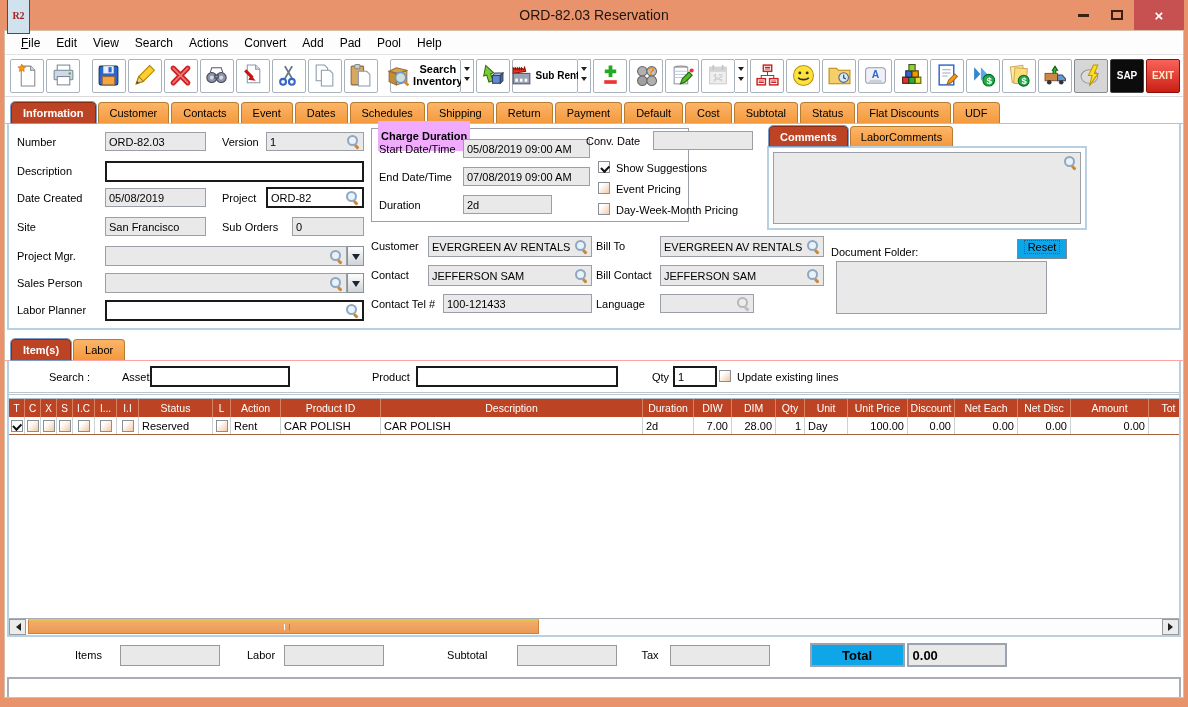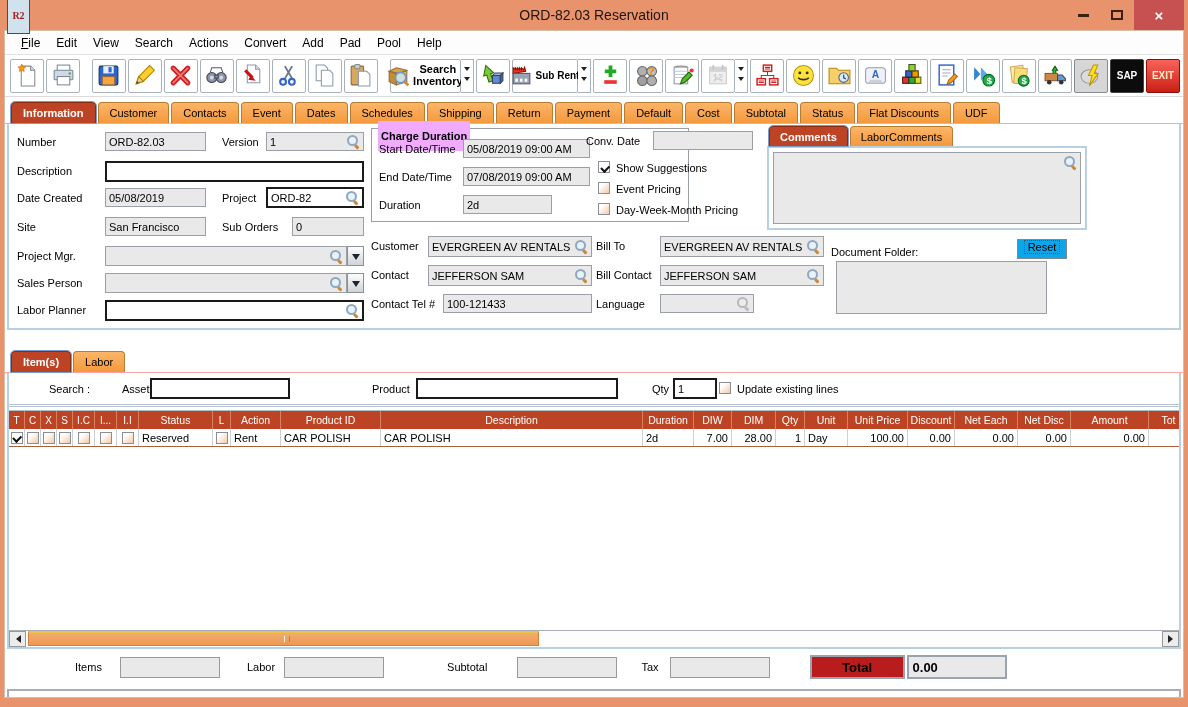--- a/index.html
+++ b/index.html
@@ -58,42 +58,42 @@
   .cb.checked::after { content:""; position:absolute; left:1.5px; top:2.5px; width:6px; height:3.5px; border-left:2px solid #111; border-bottom:2px solid #111; transform:rotate(-45deg); }
   .cm-block { position:absolute; left:758px; top:2px; width:320px; }
   .cm-tabs { display:flex; padding-left:2px; }
   .cm-box { border:2px solid #b9cfe2; background:#fff; height:84px; padding:4px; }
   .cm-text { background:#E9E9E9; border:1px solid #9aa0a6; height:100%; position:relative; }
   .cm-text .mag { position:absolute; right:3px; top:3px; }
   .reset-btn { position:absolute; background:#0ea5e9; border:1px solid #7e8890; width:50px; height:20px; display:flex; align-items:flex-start; justify-content:center; }
   .reset-btn span { border:1px dotted #555; padding:0 3px; }
   .docbox { position:absolute; background:#E9E9E9; border:1px solid #9aa0a6; }
   
-  .items-tabstrip { margin-top:16px; }
+  .items-tabstrip { margin-top:4px; }
   .items-panel { position:relative; margin:0 2px; border:2px solid #b9cfe2; border-top:none; height:276px; background:#fff; overflow:hidden; }
   .search-row { position:relative; height:34px; border-bottom:3px double #b8c4d0; }
   .table-wrap { position:absolute; left:0; top:37px; right:0; bottom:17px; overflow:hidden; border-top:1px solid #b0bcc8; }
   .thead { display:flex; background:#BC4425; height:18px; width:1180px; }
   .th { color:#fff; font-size:10.5px; display:flex; align-items:center; justify-content:center; border-right:1px solid #d9825f; flex:none; overflow:hidden; white-space:nowrap; }
   .trow { display:flex; height:18px; width:1180px; border-bottom:1px solid #a8613f; background:#fff; }
   .td { display:flex; align-items:center; padding:0 3px; border-right:1px solid #ccd1d6; flex:none; overflow:hidden; white-space:nowrap; }
   .td.right { justify-content:flex-end; }
   .td.cbcell { justify-content:center; padding:0; }
   .hscroll { position:absolute; left:0; right:0; bottom:0; height:17px; background:#f2f2f2; border-top:1px solid #a8aeb4; display:flex; }
   .sc-btn { width:17px; background:#ececec; border:1px solid #999; display:flex; align-items:center; justify-content:center; }
   .sc-btn i { width:0; height:0; border:4px solid transparent; }
   .sc-left i { border-right:5px solid #222; margin-left:-3px; }
   .sc-right i { border-left:5px solid #222; margin-right:-3px; }
   .sc-track { flex:1; position:relative; background:#fdfdfd; }
   .sc-thumb { position:absolute; left:2px; top:0; bottom:1px; width:45%; background:linear-gradient(#f3ac6d,#ec9a52); border:1px solid #d2813d; border-top:2px solid #e8c24a; }
   .sc-thumb i { position:absolute; left:50%; top:3px; bottom:3px; width:6px; border-left:1px solid #fff; border-right:1px solid #c8774a; }
   
   .totals { height:32px; display:flex; align-items:center; background:#fff; margin:2px 2px 0; }
   .tot-fld { height:21px; width:100px; background:#E9E9E9; border:1px solid #999; flex:none; }
-  .total-btn { height:24px; width:95px; background:#b91c1c; border:2px solid #9aa4ae; display:flex; align-items:center; justify-content:center; font-weight:bold; font-size:13px; flex:none; }
+  .total-btn { height:24px; width:95px; background:#0ea5e9; border:2px solid #9aa4ae; display:flex; align-items:center; justify-content:center; font-weight:bold; font-size:13px; flex:none; }
   .total-val { height:24px; width:100px; background:#E9E9E9; border:2px solid #9aa4ae; font-weight:bold; font-size:13px; display:flex; align-items:center; padding:0 4px; flex:none; }
   .statusbar { height:24px; margin:6px 2px 0; background:#fff; border:2px solid #a8aeb4; }
 </style>
 </head>
 <body>
 
 <div class="frame" data-name="app-window">
 
   <div class="titlebar" data-name="titlebar">
     <div class="title-text" data-name="window-title">ORD-82.03 Reservation</div>

